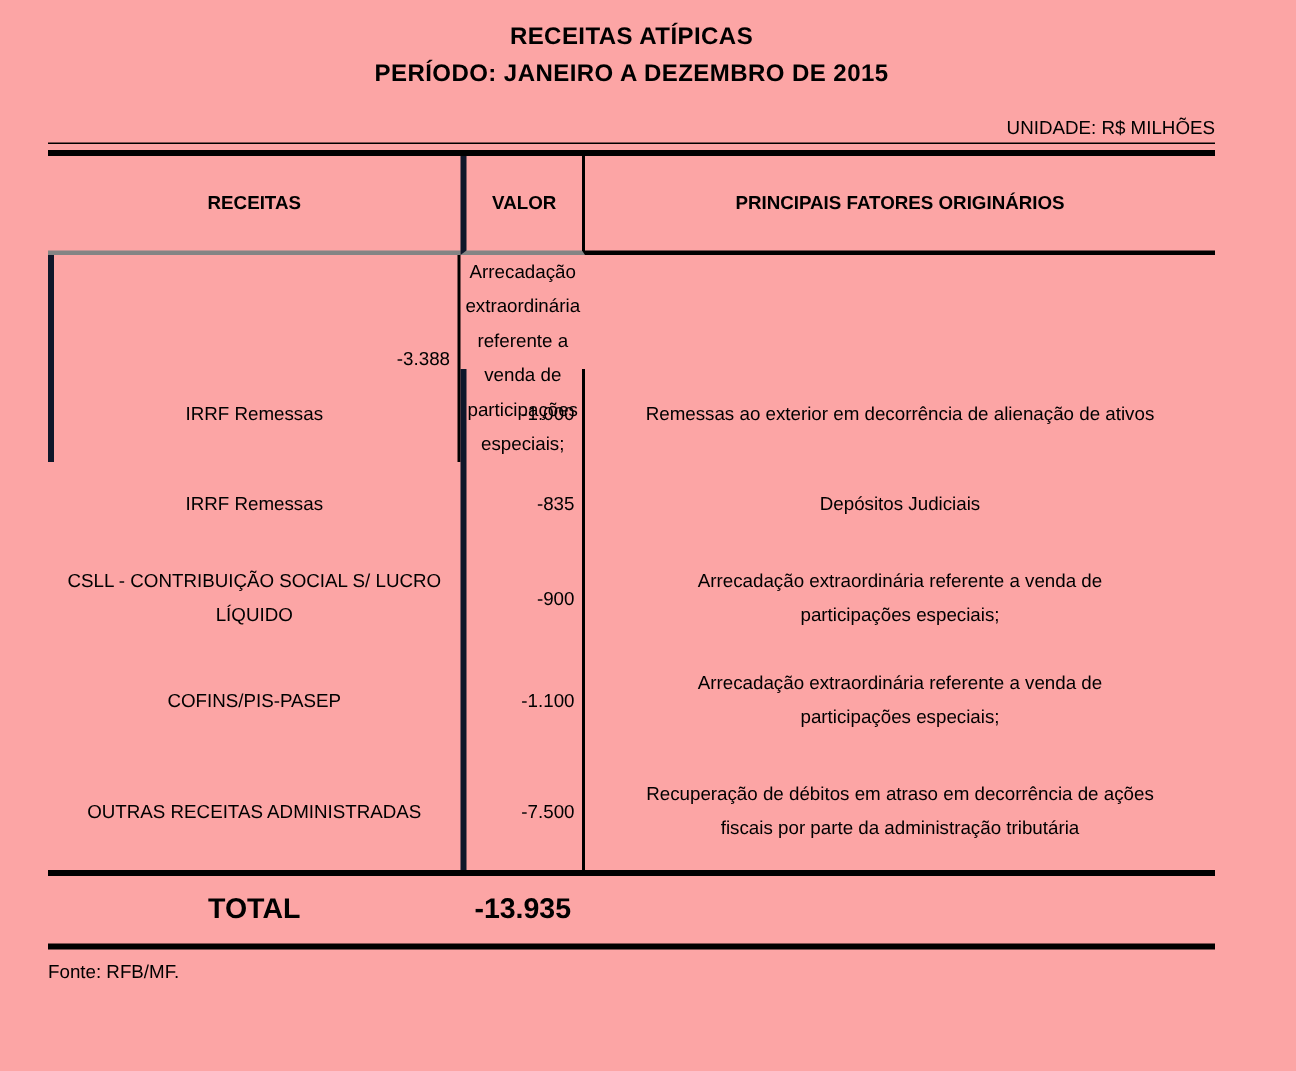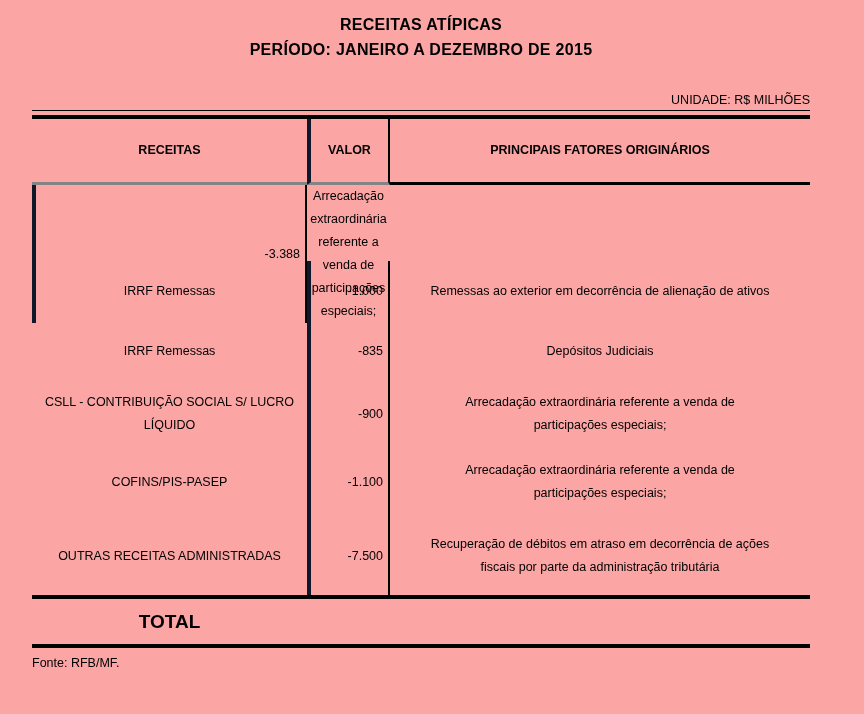--- a/index.html
+++ b/index.html
@@ -22,21 +22,21 @@
   .title-block {
     text-align: center;
   }
   .title-line {
     font-size: 16px;
     font-weight: bold;
     line-height: 25px;
     letter-spacing: 0.3px;
   }
   .unit-row {
-    margin-top: 31px;
+    margin-top: 16px;
     text-align: right;
     font-size: 12.5px;
     padding-bottom: 3px;
     border-bottom: 1px solid #000;
   }
   .rtable {
     margin-top: 4px;
     border-top: 4px solid #000;
   }
   .grid-row {
@@ -150,20 +150,21 @@
 
       <div class="grid-row r5">
         <div class="cell c1">OUTRAS RECEITAS ADMINISTRADAS</div>
         <div class="cell c2">-7.500</div>
         <div class="cell c3">Recuperação de débitos em atraso em decorrência de ações
 fiscais por parte da administração tributária</div>
       </div>
 
       <div class="grid-row total-row">
         <div class="cell c1">TOTAL</div>
+        <div class="cell c2">-13.935</div>
         <div class="cell c3"></div>
       </div>
 
     </div>
 
     <div class="fonte">Fonte: RFB/MF.</div>
 
   </div>
 </div>
 

